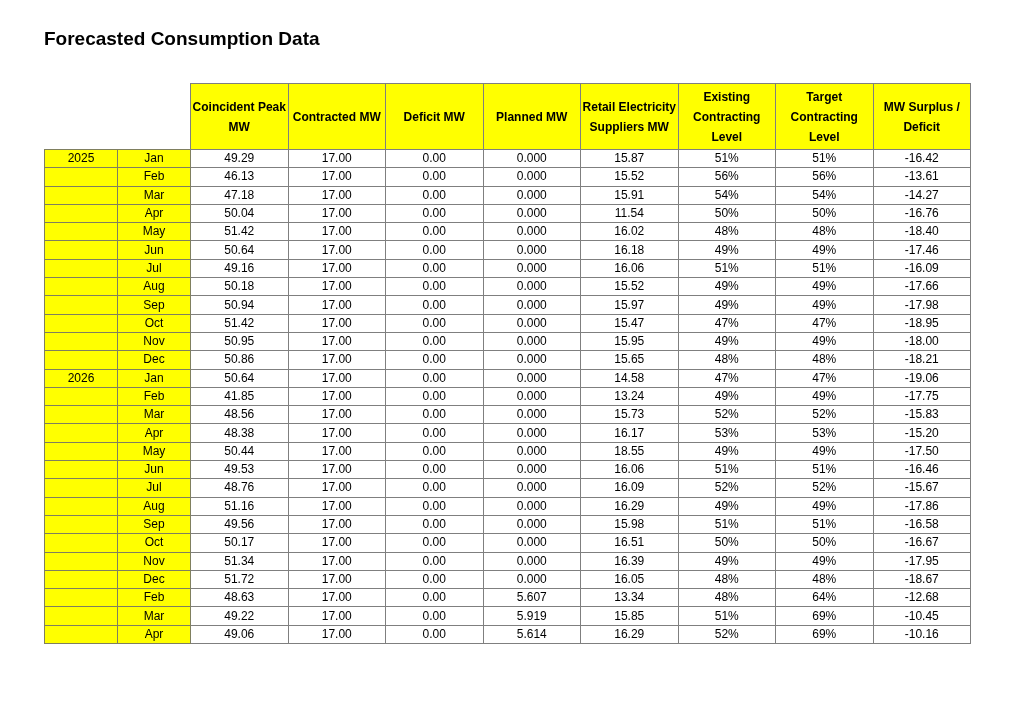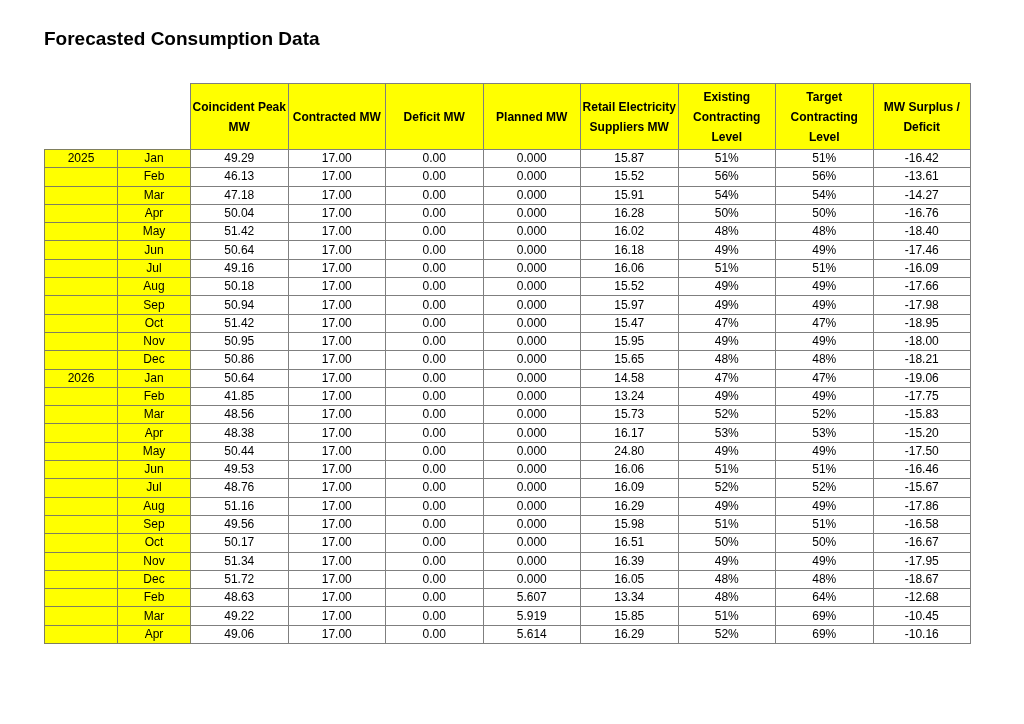--- a/index.html
+++ b/index.html
@@ -86,21 +86,21 @@
         <td class="num">54%</td>
         <td class="num">-14.27</td>
       </tr>
       <tr>
         <td class="year"></td>
         <td class="month">Apr</td>
         <td class="num">50.04</td>
         <td class="num">17.00</td>
         <td class="num">0.00</td>
         <td class="num">0.000</td>
-        <td class="num">16.28</td>
+        <td class="num">11.54</td>
         <td class="num">50%</td>
         <td class="num">50%</td>
         <td class="num">-16.76</td>
       </tr>
       <tr>
         <td class="year"></td>
         <td class="month">May</td>
         <td class="num">51.42</td>
         <td class="num">17.00</td>
         <td class="num">0.00</td>
@@ -242,21 +242,21 @@
         <td class="num">53%</td>
         <td class="num">-15.20</td>
       </tr>
       <tr>
         <td class="year"></td>
         <td class="month">May</td>
         <td class="num">50.44</td>
         <td class="num">17.00</td>
         <td class="num">0.00</td>
         <td class="num">0.000</td>
-        <td class="num">24.80</td>
+        <td class="num">18.55</td>
         <td class="num">49%</td>
         <td class="num">49%</td>
         <td class="num">-17.50</td>
       </tr>
       <tr>
         <td class="year"></td>
         <td class="month">Jun</td>
         <td class="num">49.53</td>
         <td class="num">17.00</td>
         <td class="num">0.00</td>

